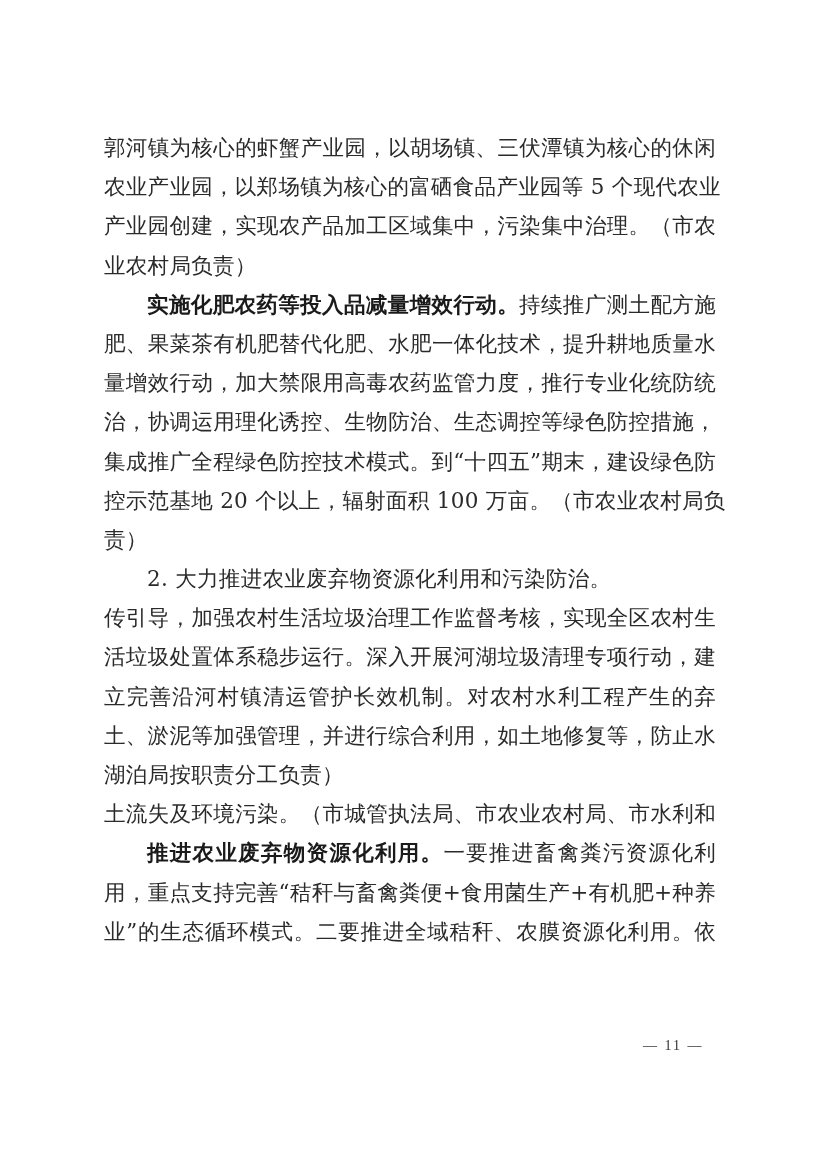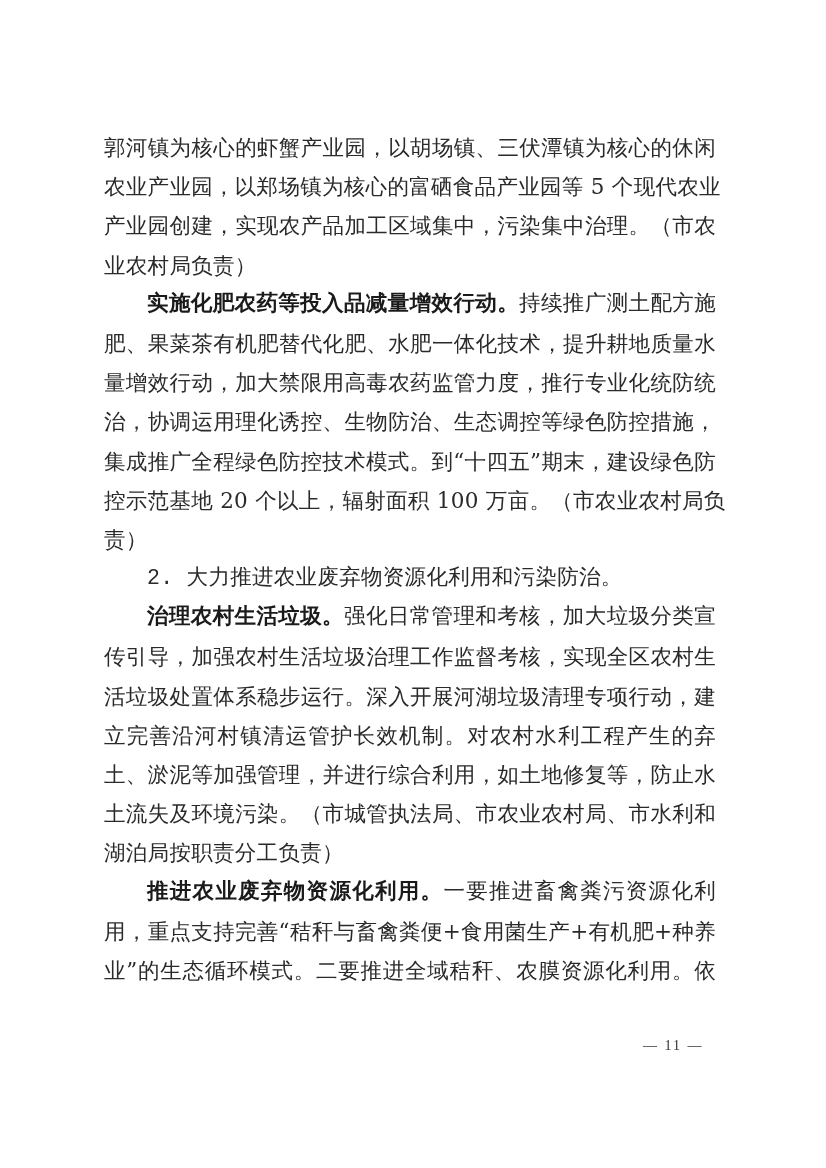--- a/index.html
+++ b/index.html
@@ -2,21 +2,21 @@
 <html><head>
 <meta charset="utf-8">
 <style>
   html, body { margin:0; padding:0; background:#ffffff; }
   body { width:826px; height:1168px; position:relative; overflow:hidden;
          font-family:"DejaVu Serif", "Liberation Serif", serif; color:#2a2a2a; }
   .page { position:absolute; left:104px; top:128px; width:612px; }
   .line { height:39.2px; line-height:39.2px; font-size:21.5px; white-space:nowrap;
           text-align:justify; text-align-last:justify; letter-spacing:0.3px; }
   .line.last { text-align-last:left; }
-  .indent { padding-left:43px;font-family:Liberation Mono, monospace; }
+  .indent { padding-left:43px; }
   .b { font-weight:bold; color:#1a1a1a; }
   .pagenum { position:absolute; left:643px; top:1038px; font-size:14px; color:#333;
              font-family:"Liberation Serif", serif; letter-spacing:2px; }
 </style>
 </head>
 <body>
 
 <div class="page">
 
   <div class="line">郭河镇为核心的虾蟹产业园，以胡场镇、三伏潭镇为核心的休闲</div>
@@ -27,26 +27,25 @@
   <div class="line indent"><span class="b">实施化肥农药等投入品减量增效行动。</span><span>持续推广测土配方施</span></div>
   <div class="line">肥、果菜茶有机肥替代化肥、水肥一体化技术，提升耕地质量水</div>
   <div class="line">量增效行动，加大禁限用高毒农药监管力度，推行专业化统防统</div>
   <div class="line">治，协调运用理化诱控、生物防治、生态调控等绿色防控措施，</div>
   <div class="line">集成推广全程绿色防控技术模式。到“十四五”期末，建设绿色防</div>
   <div class="line">控示范基地 20 个以上，辐射面积 100 万亩。（市农业农村局负</div>
   <div class="line last">责）</div>
 
   <div class="line indent last">2. 大力推进农业废弃物资源化利用和污染防治。</div>
 
-  <div class="line indent"><span class="b">治理农村生活垃圾。</span><span>强化日常管理和考核，加大垃圾分类宣</span></div>
   <div class="line">传引导，加强农村生活垃圾治理工作监督考核，实现全区农村生</div>
   <div class="line">活垃圾处置体系稳步运行。深入开展河湖垃圾清理专项行动，建</div>
   <div class="line">立完善沿河村镇清运管护长效机制。对农村水利工程产生的弃</div>
   <div class="line">土、淤泥等加强管理，并进行综合利用，如土地修复等，防止水</div>
+  <div class="line last">湖泊局按职责分工负责）</div>
   <div class="line">土流失及环境污染。（市城管执法局、市农业农村局、市水利和</div>
-  <div class="line last">湖泊局按职责分工负责）</div>
 
   <div class="line indent"><span class="b">推进农业废弃物资源化利用。</span><span>一要推进畜禽粪污资源化利</span></div>
   <div class="line">用，重点支持完善“秸秆与畜禽粪便+食用菌生产+有机肥+种养</div>
   <div class="line">业”的生态循环模式。二要推进全域秸秆、农膜资源化利用。依</div>
 </div>
 
 <div class="pagenum">— 11 —</div>
 
 </body></html>

